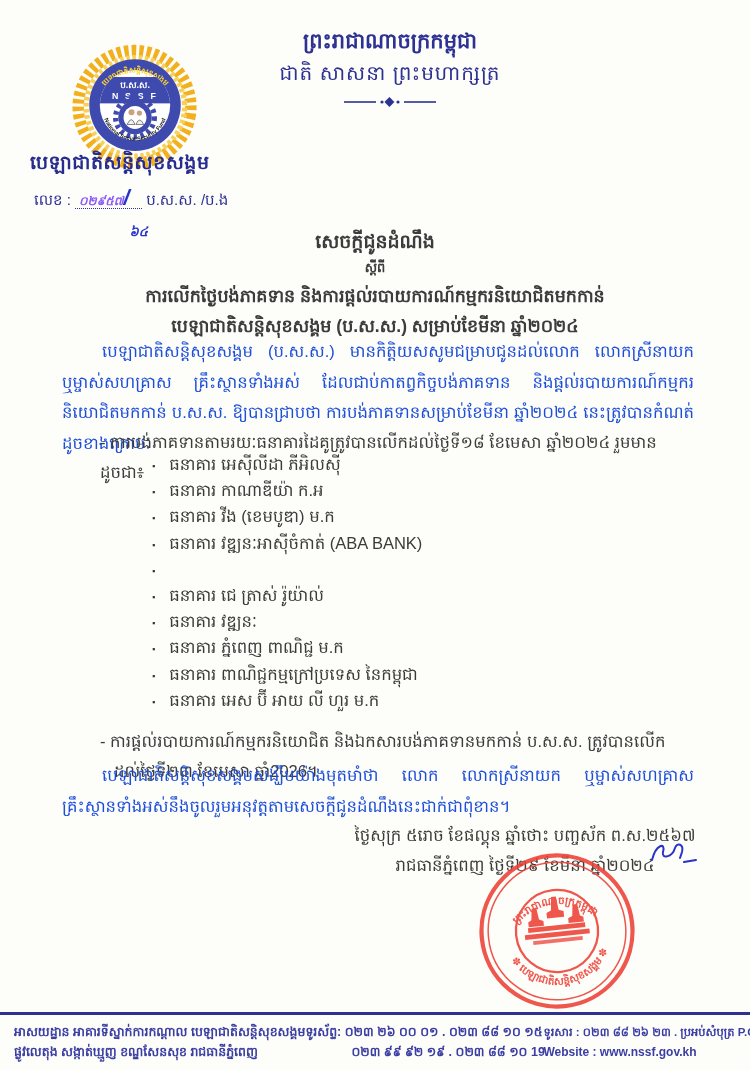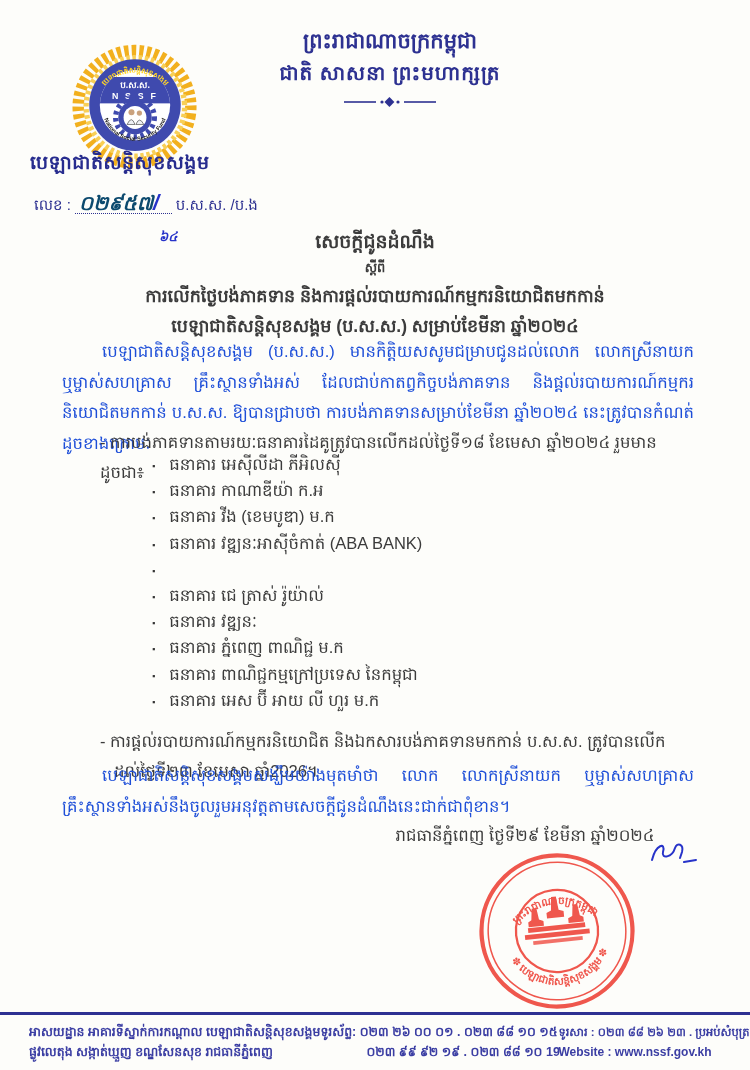--- a/index.html
+++ b/index.html
@@ -5,27 +5,27 @@
   html,body{margin:0;padding:0;background:#e8e8e6;}
   .page{
     position:relative;width:750px;height:1070px;margin:0 auto;
     background:#fdfdfa;overflow:hidden;
     font-family:"Liberation Sans","DejaVu Sans",sans-serif;
     color:#3a3a3a;
   }
   
   .kingdom{position:absolute;left:215px;top:26px;width:350px;text-align:center;color:#2d3191;}
   .kingdom .l1{font-size:21px;font-weight:bold;line-height:30px;}
-  .kingdom .l2{font-size:20px;font-weight:bold;line-height:34px;letter-spacing:1px;}
+  .kingdom .l2{font-size:20px;font-weight:normal;line-height:34px;letter-spacing:1px;}
   .ornament{margin:6px auto 0;display:block;}
   .logo-block{position:absolute;left:62px;top:40px;width:146px;height:132px;}
   .org-name{position:absolute;left:30px;top:150px;width:230px;font-size:19px;font-weight:bold;color:#272c8e;letter-spacing:.5px;}
   .ref-line{position:absolute;left:34px;top:190px;font-size:15px;color:#2d3191;white-space:nowrap;}
   .ref-line .dots{border-bottom:1.5px dotted #2d3191;padding:0 4px;}
-  .hand{color:#0c4a6e;font-style:italic;font-weight:bold;font-size:20px;}
+  .hand{color:#8b5cf6;font-style:italic;font-weight:bold;font-size:12px;}
   .frac{position:relative;display:inline-block;color:#2733c9;font-style:italic;font-weight:bold;}
   .frac .slash{font-size:22px;line-height:10px;}
   .frac .den{position:absolute;left:6px;top:12px;font-size:13px;margin-top:20px;}
   
   .title-block{position:absolute;left:0;top:228px;width:750px;text-align:center;color:#3c3c3c;}
   .title-block .t1{font-size:19px;font-weight:bold;line-height:27px;}
   .title-block .t2{font-size:13px;font-weight:bold;line-height:26px;}
   .title-block .t3,.title-block .t4{font-size:17.5px;font-weight:bold;line-height:30px;}
   
   .para{position:absolute;left:62px;right:56px;font-size:16.5px;line-height:30.5px;text-align:justify;color:#1d4ed8;}
@@ -35,21 +35,21 @@
   .bank-row{height:26.2px;display:flex;align-items:center;font-size:16.5px;color:#3b3b3b;}
   .bank-row .bullet{font-size:9px;margin-right:14px;color:#333;}
   .dash2{position:absolute;left:100px;right:56px;top:704px;font-size:16.5px;line-height:30px;color:#3b3b3b;margin-top:22px;}
   .dash2 .hangline{padding-left:14px;}
   .closing{top:760px;text-indent:40px;}
   
   .sig-block{position:absolute;left:320px;top:820px;width:410px;text-align:center;font-size:16.5px;line-height:30px;color:#3b3b3b;}
   .scribble{position:absolute;left:648px;top:838px;}
   .stamp{position:absolute;left:468px;top:845px;width:178px;height:172px;transform:rotate(-6deg);opacity:.88;}
   
-  .footer{position:absolute;left:0;right:0;top:1012px;border-top:3px solid #2e3192;padding:7px 6px 0 29px;
+  .footer{position:absolute;left:0;right:0;top:1012px;border-top:3px solid #2e3192;padding:7px 6px 0 14px;
           display:flex;color:#3b3ea3;font-weight:bold;}
   .footer .col1{width:352px;font-size:12.5px;line-height:20px;}
   .footer .col2{width:238px;font-size:12.5px;line-height:20px;}
   .footer .col2 .ph2{padding-left:46px;}
   .footer .col3{flex:1;font-size:11.5px;line-height:20px;}
   .footer .site{font-size:12px;}
   .nowrap{white-space:nowrap;}
 </style>
 </head>
 <body>
@@ -178,20 +178,21 @@
     </div>
 
   <div class="dash2">
     <div>- ការផ្តល់របាយការណ៍កម្មករនិយោជិត និងឯកសារបង់ភាគទានមកកាន់ ប.ស.ស. ត្រូវបានលើក</div>
     <div class="hangline">ដល់ថ្ងៃទី២៣ ខែមេសា ឆ្នាំ2026។</div>
   </div>
 
   <div class="para closing">បេឡាជាតិសន្តិសុខសង្គមសង្ឃឹមយ៉ាងមុតមាំថា លោក លោកស្រីនាយក ឬម្ចាស់សហគ្រាស គ្រឹះស្ថានទាំងអស់នឹងចូលរួមអនុវត្តតាមសេចក្តីជូនដំណឹងនេះជាក់ជាពុំខាន។</div>
 
   <div class="sig-block">
+    <div>ថ្ងៃសុក្រ ៥រោច ខែផល្គុន ឆ្នាំថោះ បញ្ចស័ក ព.ស.២៥៦៧</div>
     <div>រាជធានីភ្នំពេញ ថ្ងៃទី២៩ ខែមីនា ឆ្នាំ២០២៤</div>
   </div>
 
   <svg class="scribble" width="52" height="34">
     <path d="M4 22 C 8 6, 18 4, 15 14 C 13 21, 24 20, 27 10 C 29 4, 36 6, 34 14 L 32 20 M 36 24 L 48 22" fill="none" stroke="#2733c9" stroke-width="2" stroke-linecap="round"></path>
   </svg>
 
   <svg class="stamp" viewBox="-90 -90 180 180">
     <g stroke="#ee4136" fill="none">
       <circle r="79" stroke-width="4.5"></circle>

